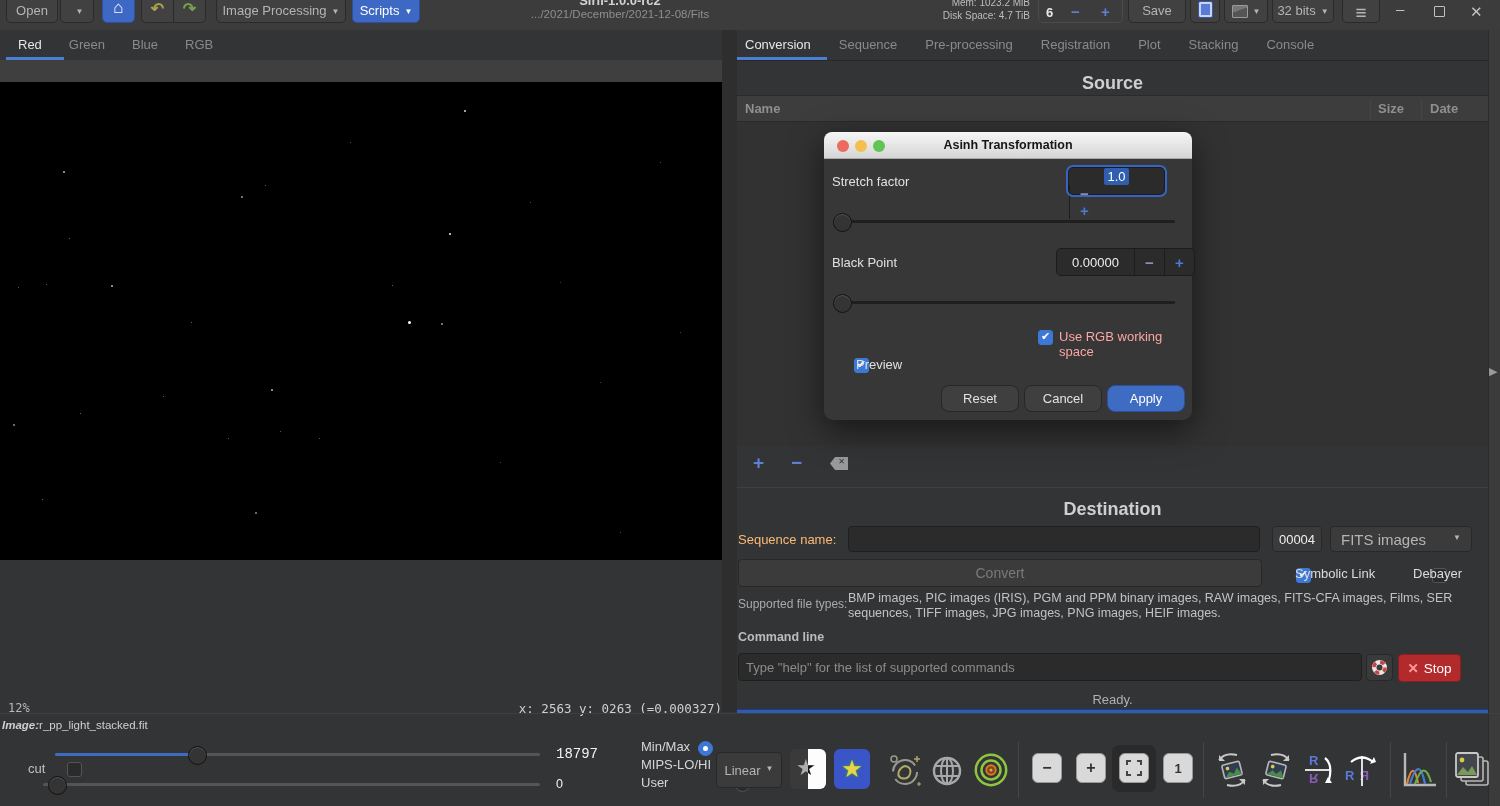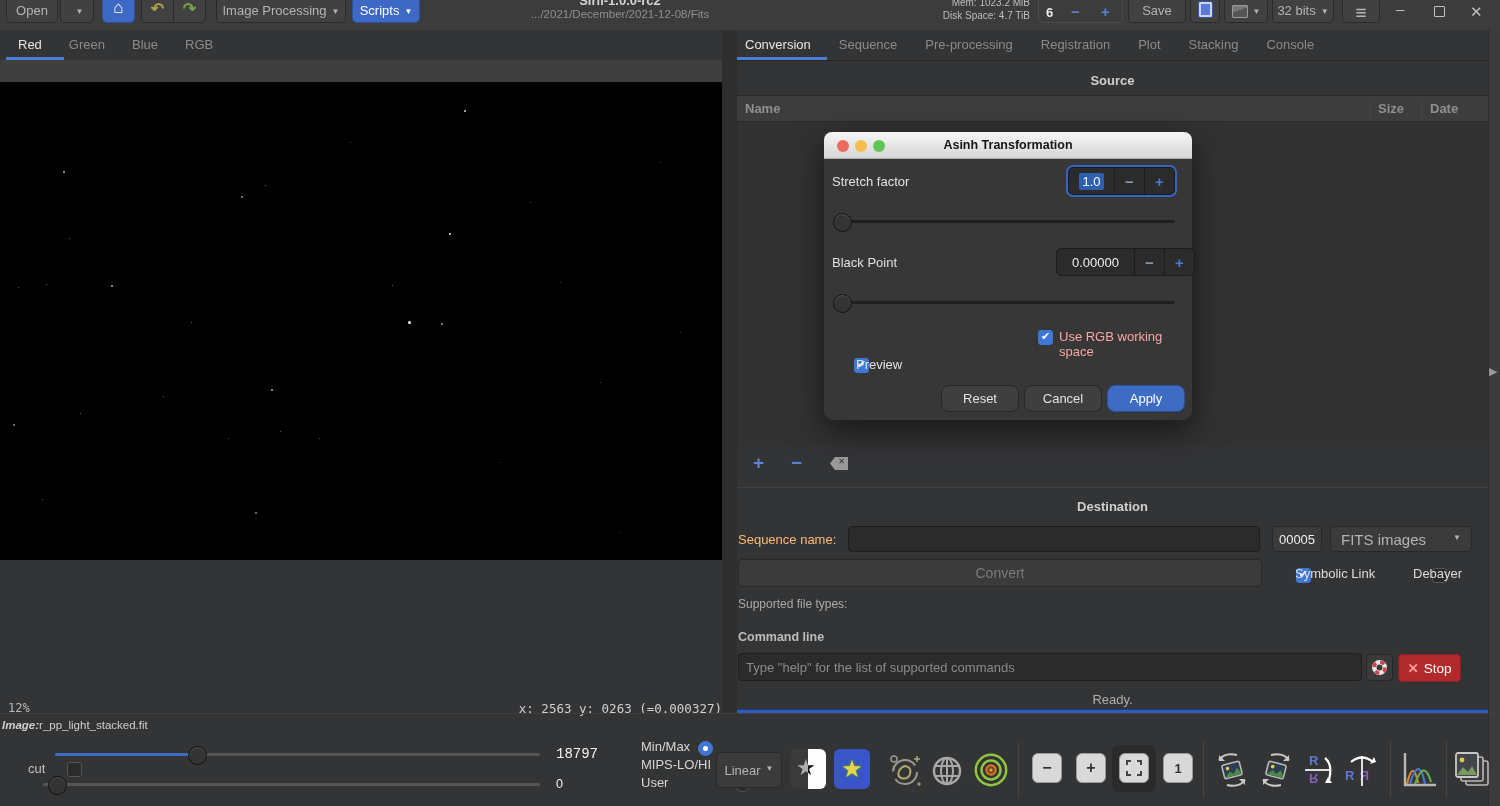--- a/index.html
+++ b/index.html
@@ -39,21 +39,21 @@
   .chk{position:relative;display:inline-block;width:15px;height:15px;border-radius:3px;
        background:#2b2b2b;border:1px solid #555;box-sizing:border-box;vertical-align:middle;}
   .chk.on{background:#3d78d6;border-color:#3d78d6;}
   .chk.on::after{content:"✔";position:absolute;left:2px;top:-1px;color:#fff;font-size:11px;}
   .radio{position:relative;display:inline-block;width:15px;height:15px;border-radius:50%;
          background:#2b2b2b;border:1px solid #555;box-sizing:border-box;vertical-align:middle;}
   .radio.on{background:#3d78d6;border-color:#3d78d6;}
   .radio.on::after{content:"";position:absolute;left:4px;top:4px;width:5px;height:5px;border-radius:50%;background:#fff;}
 
   
-  .hdg{font-weight:bold;color:#cfcfcf;font-size:13px;}
+  .hdg{font-weight:bold;color:#cfcfcf;font-size:18px;}
   .input{background:#2b2b2b;border:1px solid #1f1f1f;border-radius:4px;color:#ddd;
          font-size:13px;padding:0 7px;box-sizing:border-box;font-family:"Liberation Sans",sans-serif;}
   .input::placeholder{color:#8b8b8b;}
   .gbtn{background:#3b3b3b;border:1px solid #282828;border-radius:4px;color:#b4b4b4;
         display:flex;align-items:center;justify-content:center;box-sizing:border-box;font-size:13px;}
 
   
   #dialog{position:absolute;left:824px;top:132px;width:368px;height:288px;border-radius:9px;
           box-shadow:0 10px 34px rgba(0,0,0,.55);background:#373737;}
   #dlg-head{position:absolute;left:0;top:0;width:100%;height:27px;border-radius:8px 8px 0 0;
@@ -228,36 +228,37 @@
   <span class="abs" style="left:753px;top:452px;color:#5d83d6;font-size:19px;font-weight:bold;">+</span>
   <span class="abs" style="left:791px;top:452px;color:#5d83d6;font-size:19px;font-weight:bold;">−</span>
   <span class="abs clear-tag" style="left:830px;top:457px;"></span>
 
   <div class="abs" style="left:737px;top:487px;width:751px;height:1px;background:#404040;"></div>
   <div class="abs hdg" style="left:737px;top:499px;width:751px;text-align:center;">Destination</div>
 
   <span class="abs" style="left:738px;top:532px;color:#fdba74;">Sequence name:</span>
   <input class="input abs" style="left: 848px; top: 526px; width: 412px; height: 26px;" value="">
   <div class="gbtn abs" style="left:1272px;top:526px;width:50px;height:26px;color:#eee;">
-      <span>00005</span>
+      <span>00004</span>
     </div>
   <div class="gbtn abs" style="left:1330px;top:526px;width:142px;height:26px;justify-content:space-between;padding:0 10px;">
     <span style="font-size:15px;">FITS images</span>
     <span class="caret">▼</span>
   </div>
 
   <div class="gbtn abs" style="left:738px;top:559px;width:524px;height:28px;color:#7a7a7a;font-size:14px;">
       <span>Convert</span>
     </div>
   <span class="chk abs on" style="left:1274px;top:566px;"></span>
   <span class="abs" style="left:1295px;top:566px;color:#dcdcdc;">Symbolic Link</span>
   <span class="chk abs" style="left:1392px;top:566px;"></span>
   <span class="abs" style="left:1413px;top:566px;color:#dcdcdc;">Debayer</span>
 
   <span class="abs" style="left:738px;top:597px;color:#aaa;font-size:12px;">Supported file types:</span>
+  <div class="abs" style="left:848px;top:591px;width:632px;color:#c2c2c2;font-size:12.5px;line-height:14.5px;">BMP images, PIC images (IRIS), PGM and PPM binary images, RAW images, FITS-CFA images, Films, SER sequences, TIFF images, JPG images, PNG images, HEIF images.</div>
 
   <div class="abs" style="left:738px;top:630px;font-weight:bold;color:#bcbcbc;font-size:12.5px;">Command line</div>
   <input class="input abs" style="left: 738px; top: 653px; width: 624px; height: 28px; font-size: 13px;" placeholder="Type &quot;help&quot; for the list of supported commands">
   <div class="gbtn abs" style="left:1366px;top:654px;width:27px;height:27px;background:#3a3a3a;">
     <svg width="17" height="17" viewBox="0 0 17 17">
       <circle cx="8.5" cy="8.5" r="7.5" fill="#e8e8e8"></circle>
       <circle cx="8.5" cy="8.5" r="5.6" fill="none" stroke="#cf4040" stroke-width="3.4" stroke-dasharray="4.4 4.4"></circle>
       <circle cx="8.5" cy="8.5" r="3" fill="#3a3a3a"></circle>
     </svg>
   </div>
@@ -432,21 +433,21 @@
   
   <div id="dialog">
     <div id="dlg-head">
       <span class="tlight" style="left:13px;background:#ed6a5e;"></span>
       <span class="tlight" style="left:31px;background:#f5bf4f;"></span>
       <span class="tlight" style="left:49px;background:#61c554;"></span>
       <div id="dlg-title">Asinh Transformation</div>
     </div>
 
     <span class="abs" style="left:8px;top:42px;color:#e0e0e0;">Stretch factor</span>
-    <div class="spin focus" style="left:244px;top:35px;width:107px;">
+    <div class="spin focus" style="left:244px;top:35px;width:97px;flex-direction:column;">
       <div class="val">
           <span class="sel">1.0</span>
         </div>
       <div class="seg" style="color:#8a98b0;">−</div>
       <div class="seg" style="color:#4a7ad8;">+</div>
     </div>
     <div class="track" style="left:14px;top:88px;width:337px;background:#1f1f1f;"></div>
     <div class="knob" style="left:9px;top:81px;"></div>
 
     <span class="abs" style="left:8px;top:123px;color:#e0e0e0;">Black Point</span>

